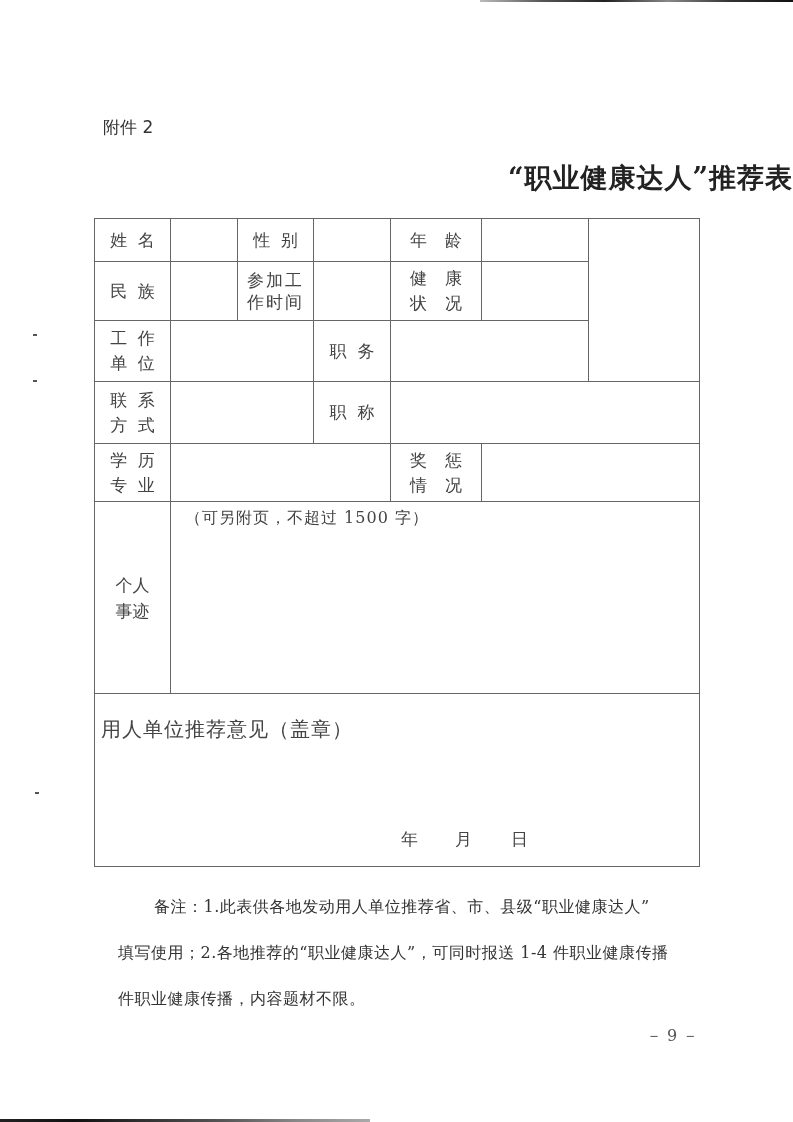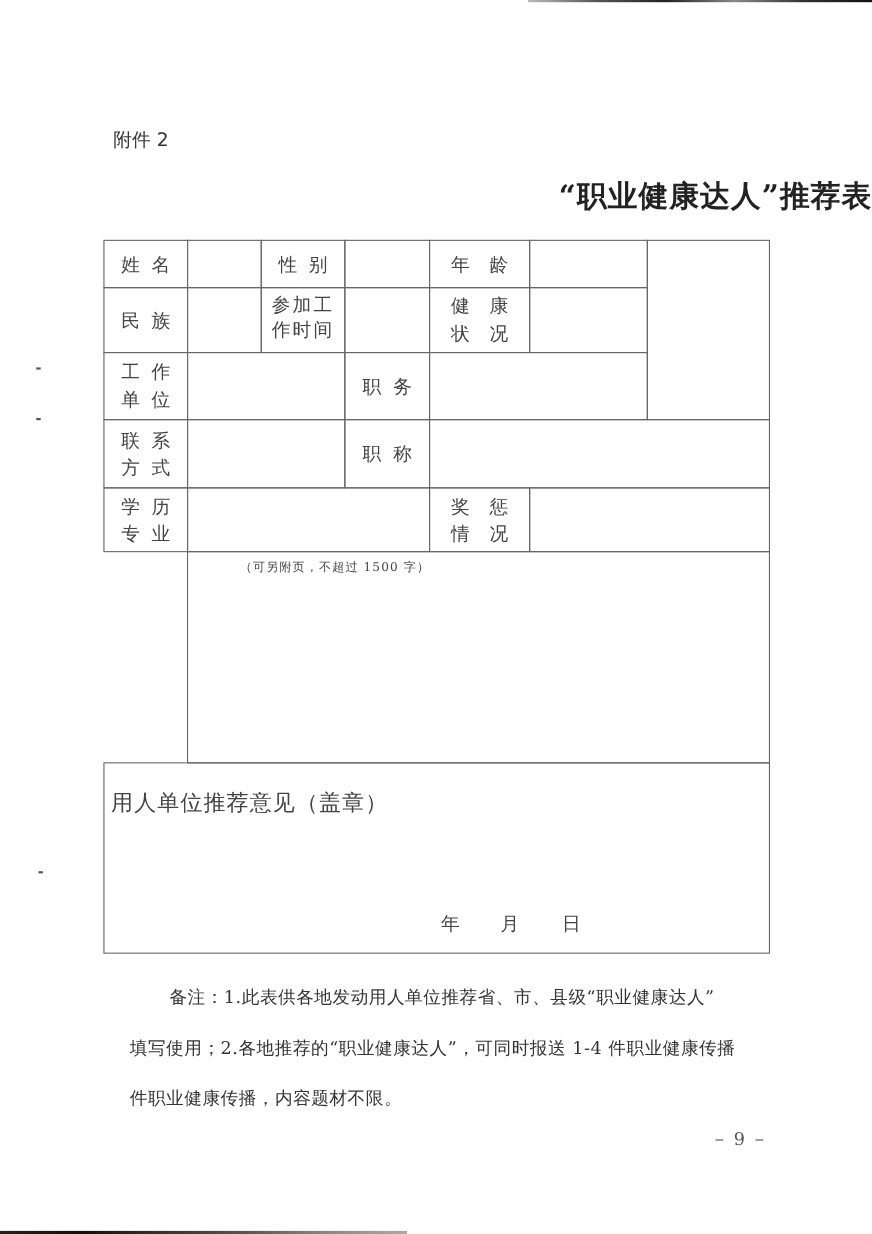--- a/index.html
+++ b/index.html
@@ -15,22 +15,22 @@
   .title { position:absolute; left:0; width:793px; top:160px; text-align:right;
            font-size:27px; font-weight:bold; letter-spacing:1px; color:#222;
            padding-left:18px; box-sizing:border-box; }
   .form { position:absolute; left:94px; top:218px; width:606px; height:649px; }
   .cell { position:absolute; box-sizing:border-box; border:1px solid #666;
           font-size:17px; color:#444; }
   .lbl2 { display:grid; grid-template-columns:1fr 1fr; align-content:center;
           row-gap:2px; padding:0 10px; }
   .lbl2 span { text-align:center; }
   .lbl3 { display:flex; align-items:center; justify-content:center; 
-          line-height:22px; letter-spacing:2px;font-family:Liberation Mono, monospace; }
-  .note-hint { position:absolute; left:14px; top:6px; font-size:11px; letter-spacing:1px;margin-left:33px; }
+          line-height:22px; letter-spacing:2px; }
+  .note-hint { position:absolute; left:14px; top:6px; font-size:16px; letter-spacing:1px; }
   .opinion { position:absolute; left:6px; top:22px; font-size:20px; letter-spacing:1px; }
   .date { position:absolute; top:134px; font-size:17px; }
   .remark { position:absolute; left:102px; top:876px; width:600px; font-size:16px;
             line-height:30px; color:#333; letter-spacing:0.5px; }
   .remark p { margin:16px; }
   .page-num { position:absolute; left:646px; top:1026px; font-size:16px; color:#555; }
 </style>
 </head>
 <body>
 
@@ -112,20 +112,22 @@
   </div>
   <div class="cell" style="left:76px;top:225px;width:221px;height:59px"></div>
   <div class="cell lbl2" style="left:296px;top:225px;width:92px;height:59px">
     <span>奖</span>
       <span>惩</span>
     <span>情</span>
       <span>况</span>
   </div>
   <div class="cell" style="left:387px;top:225px;width:219px;height:59px"></div>
 
+  <div class="cell lbl3" style="left:0;top:283px;width:77px;height:193px;white-space:pre-line;letter-spacing:0;line-height:26px">个人
+事迹</div>
   <div class="cell" style="left:76px;top:283px;width:530px;height:193px">
     <span class="note-hint">（可另附页，不超过 1500 字）</span>
   </div>
 
   <div class="cell" style="left:0;top:475px;width:606px;height:174px">
     <span class="opinion">用人单位推荐意见（盖章）</span>
     <span class="date" style="left:306px">年</span>
     <span class="date" style="left:360px">月</span>
     <span class="date" style="left:416px">日</span>
   </div>

